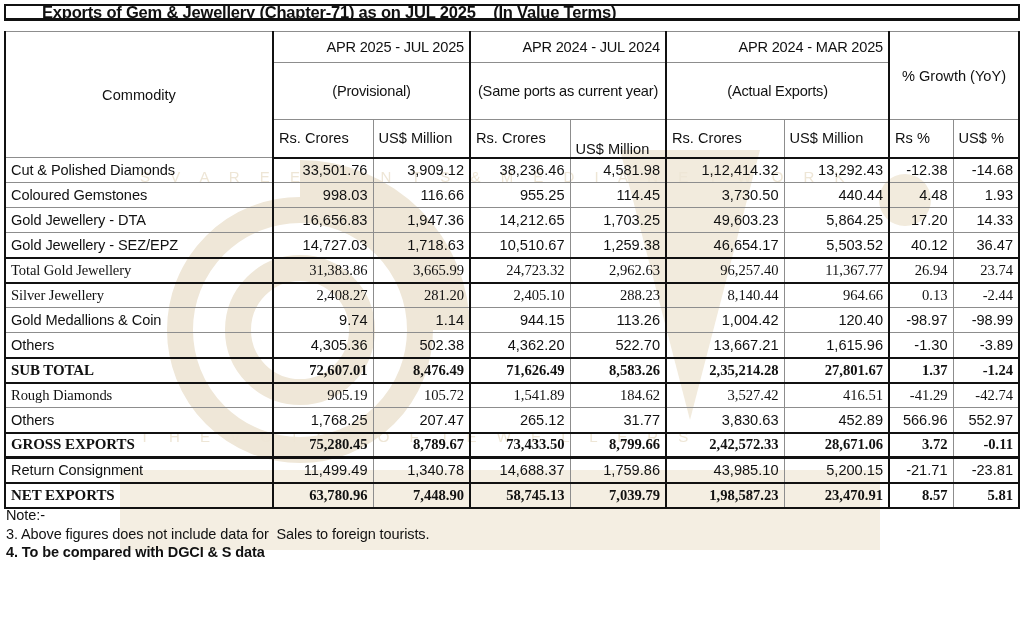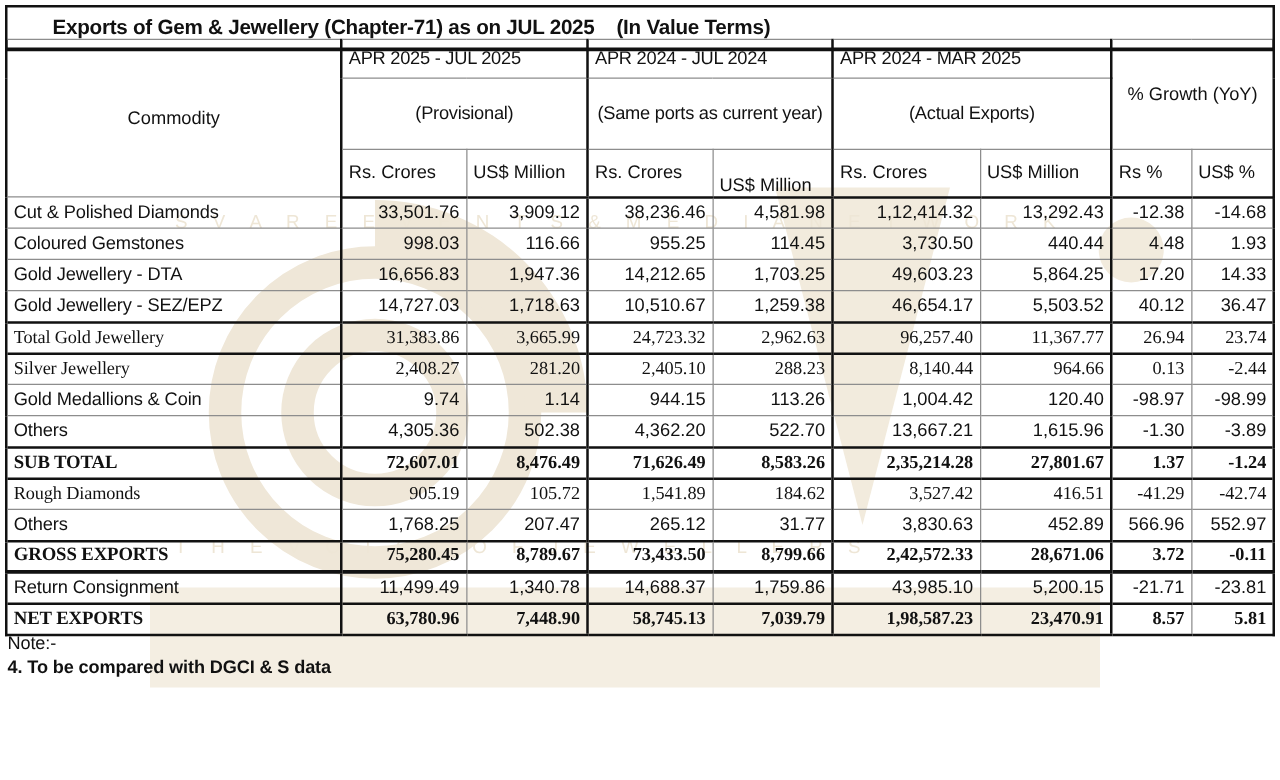--- a/index.html
+++ b/index.html
@@ -33,21 +33,21 @@
     height: 624px;
     box-sizing: border-box;
   }
 
   
   .title-bar {
     position: absolute;
     left: 4px;
     top: 4px;
     width: 1016px;
-    height: 37px;
+    height: 17px;
     border-top: 2px solid #111;
     border-left: 2px solid #111;
     border-right: 2px solid #111;
     border-bottom: 3px solid #111;
     box-sizing: border-box;
     display: flex;
     align-items: center;
     background: transparent;
   }
   .title-text {
@@ -82,21 +82,21 @@
 
   
   .hv-l { border-left: 2px solid #111 !important; }
   .hv-r { border-right: 2px solid #111 !important; }
   .hv-t { border-top: 2px solid #111 !important; font-family: Liberation Serif, serif; }
   .hv-b { border-bottom: 2px solid #111 !important; }
   .hv-t3 { border-top: 3px solid #111 !important; }
 
   
   th.hgroup {
-    text-align: left;
+    text-align: right;
     font-weight: bold;
     font-size: 15px;
     letter-spacing: -0.2px;
     height: 31px;
     margin-left: 44px;
   }
   th.hsub {
     text-align: center;
     font-weight: bold;
     font-size: 15.5px;
@@ -376,16 +376,17 @@
           <td class="num hv-t hv-b hv-l">1,98,587.23</td>
           <td class="num hv-t hv-b">23,470.91</td>
           <td class="num hv-t hv-b hv-l">8.57</td>
           <td class="num hv-t hv-b hv-r">5.81</td>
         </tr>
       </tbody>
   </table>
 
   <div class="notes" id="notes">
       <div class="">Note:-</div>
+      <div class="">3. Above figures does not include data for  Sales to foreign tourists.</div>
       <div class="bold">4. To be compared with DGCI &amp; S data</div>
     </div>
 
 </div>
 
 </body></html>

